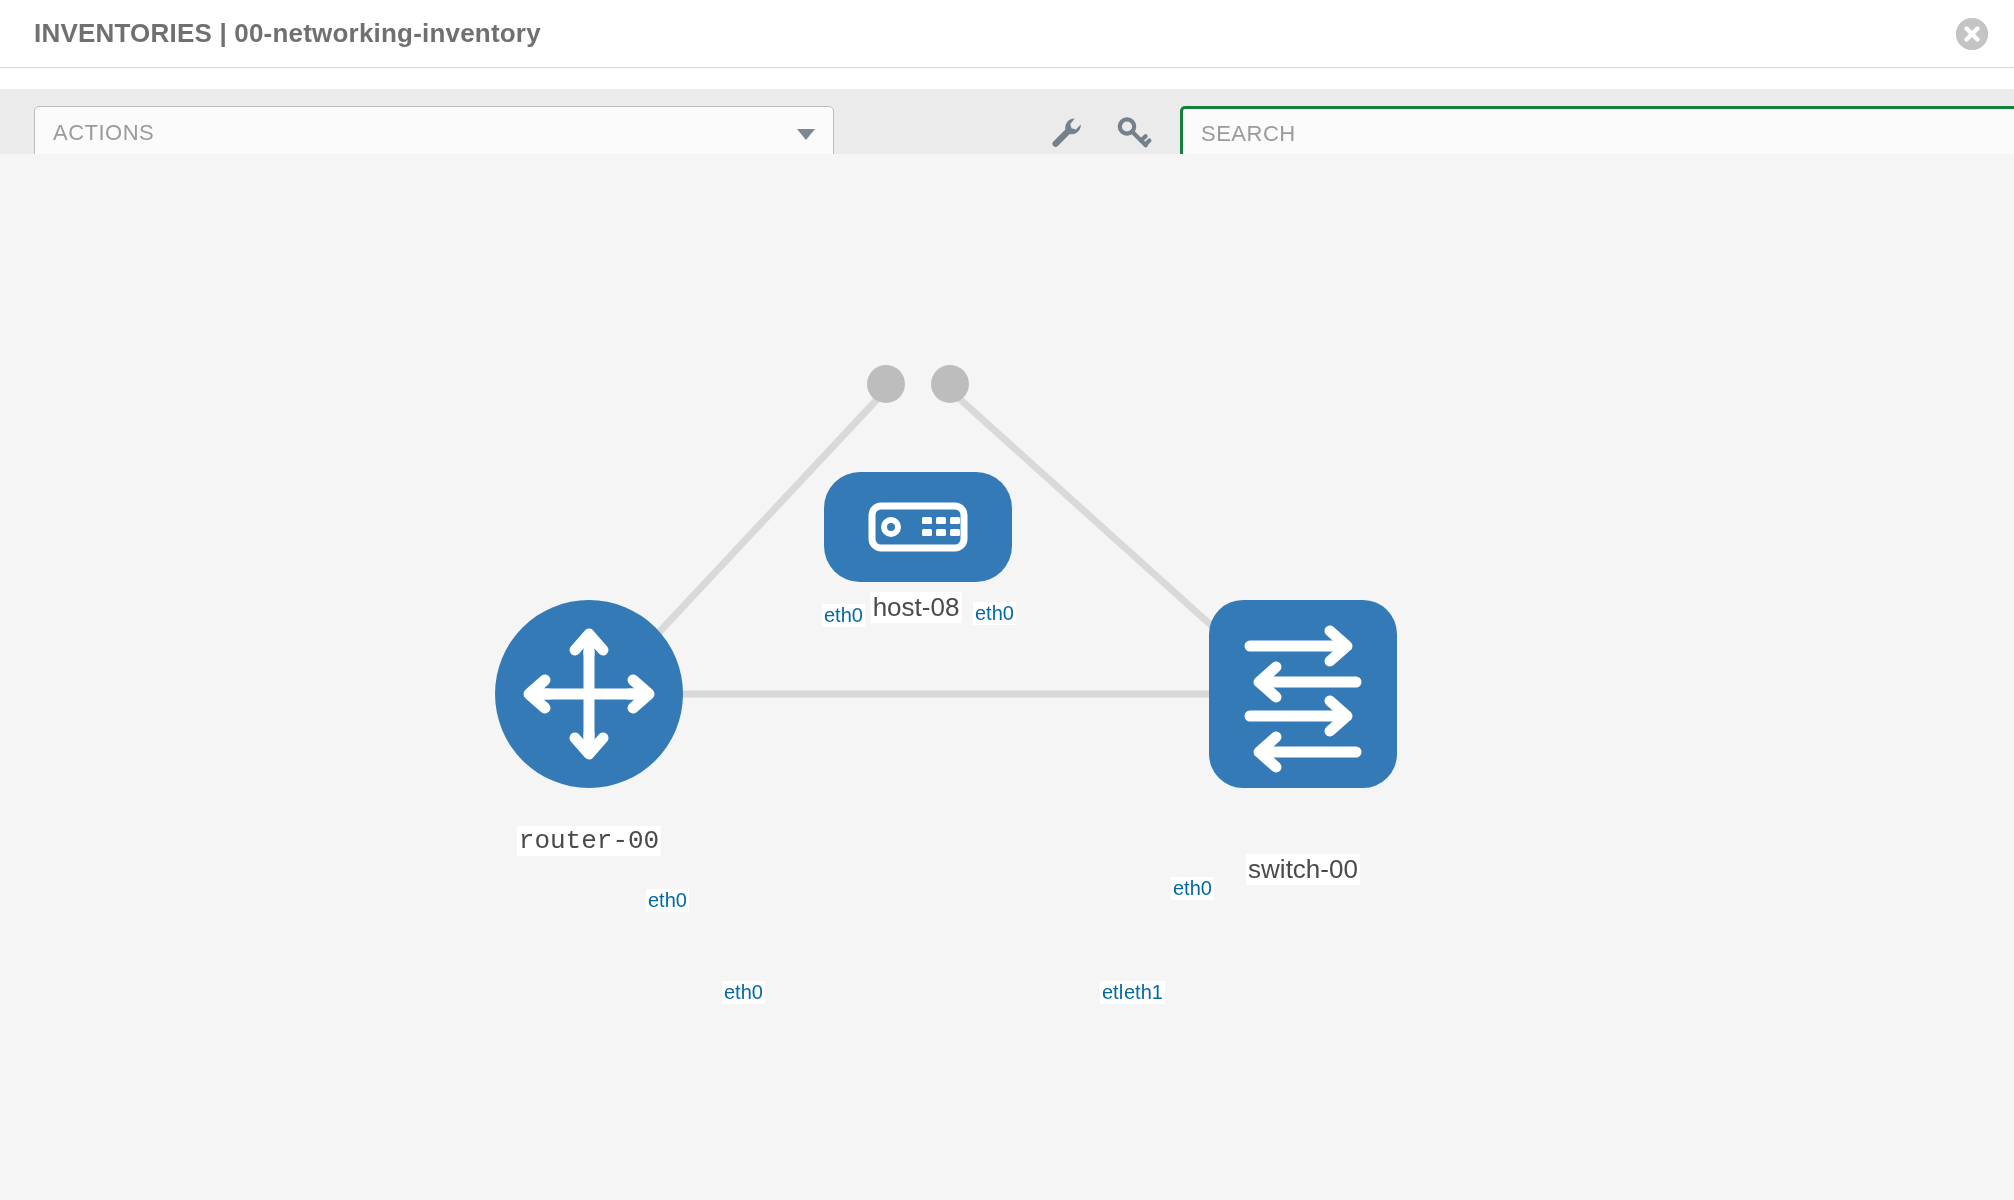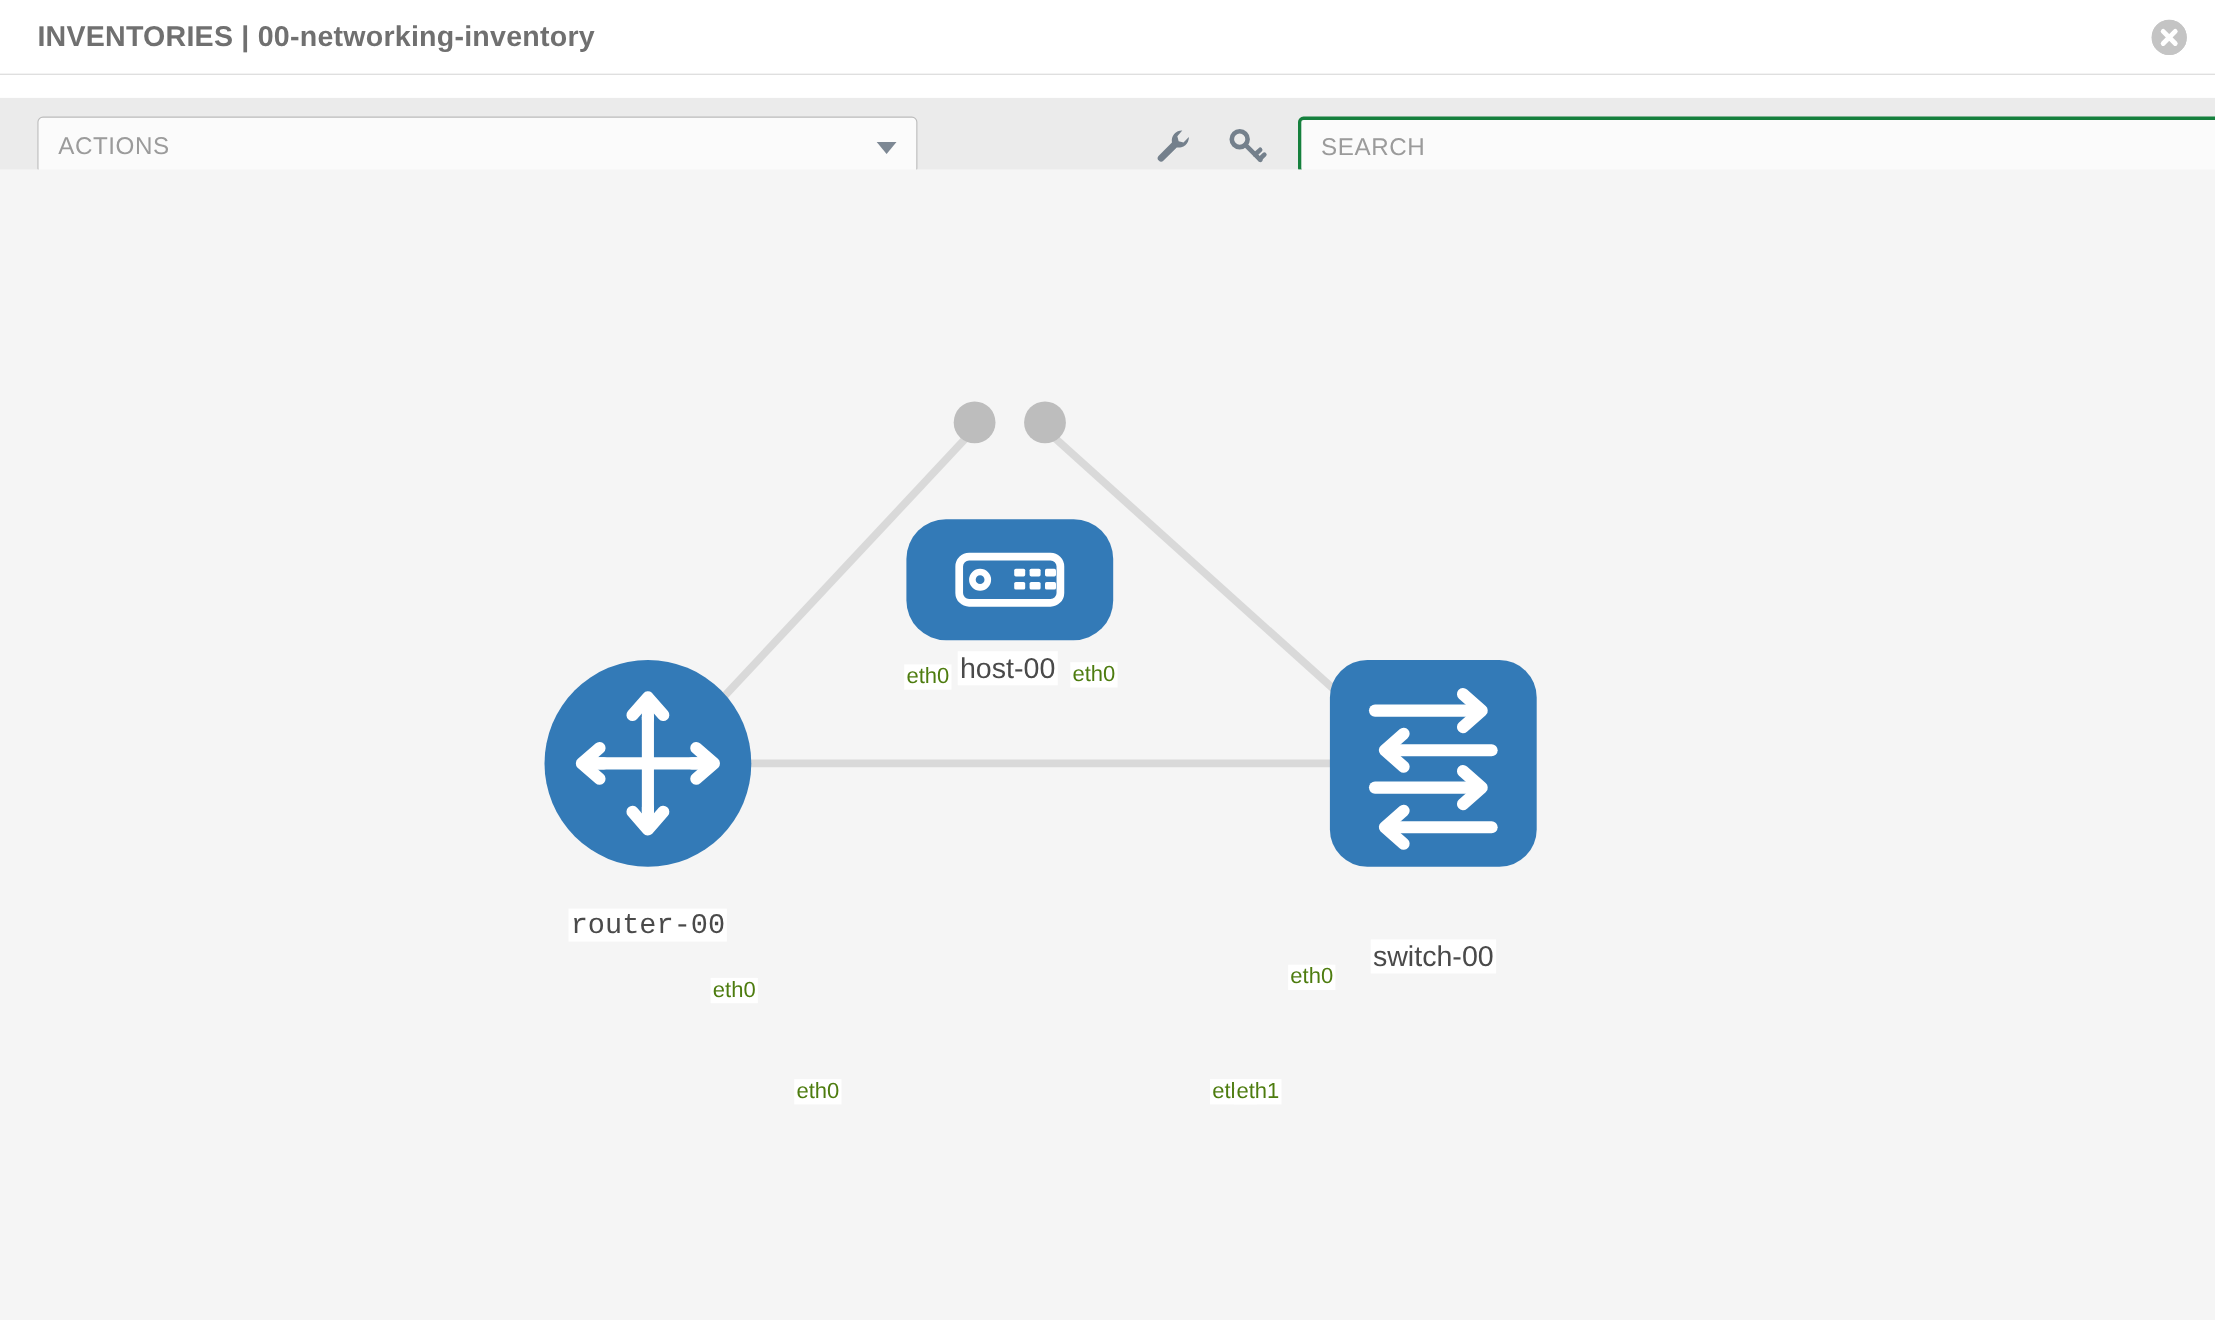--- a/index.html
+++ b/index.html
@@ -138,21 +138,21 @@
     font-size: 26px;
     color: #4a4a4a;
     background: #ffffff;
     white-space: nowrap;
     padding: 0 2px;
     transform: translateX(-50%);
   }
   .port-label {
     position: absolute;
     font-size: 20px;
-    color: #4d7c0f;
+    color: #0369a1;
     background: #ffffff;
     white-space: nowrap;
     padding: 0 2px;
   }
 </style>
 </head>
 <body>
 
 <div id="app">
 
@@ -257,21 +257,21 @@
           <path d="M1261 528 H 1356"></path>
           <path d="M1276 513 L1259 528 L1276 543"></path>
           <path d="M1250 562 H 1345"></path>
           <path d="M1330 547 L1347 562 L1330 577"></path>
           <path d="M1261 598 H 1356"></path>
           <path d="M1276 583 L1259 598 L1276 613"></path>
         </g>
       </g>
     </svg>
 
-    <div class="node-label" style="left:916px;  top:438px;">host-00</div>
+    <div class="node-label" style="left:916px;  top:438px;">host-08</div>
     <div class="node-label" style="left:589px;  top:672px;font-family:Liberation Mono, monospace;">router-00</div>
     <div class="node-label" style="left:1303px; top:672px;margin-top:28px;">switch-00</div>
 
     <div class="port-label" style="left:822px;  top:450px;">eth0</div>
     <div class="port-label" style="left:973px;  top:448px;">eth0</div>
     <div class="port-label" style="left:646px;  top:735px;">eth0</div>
     <div class="port-label" style="left:1171px; top:723px;">eth0</div>
     <div class="port-label" style="left:722px;  top:827px;">eth0</div>
     <div class="port-label" style="left:1100px; top:827px;">eth0</div>
     <div class="port-label" style="left:1122px; top:827px;">eth1</div>

